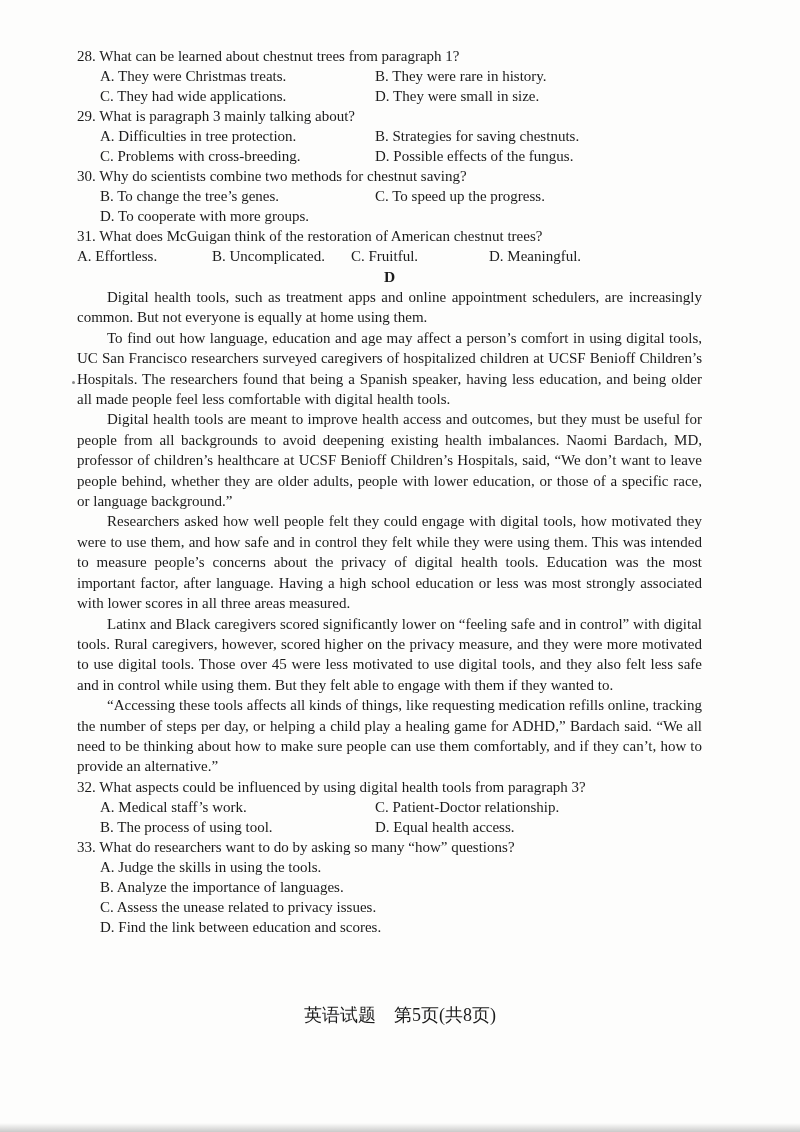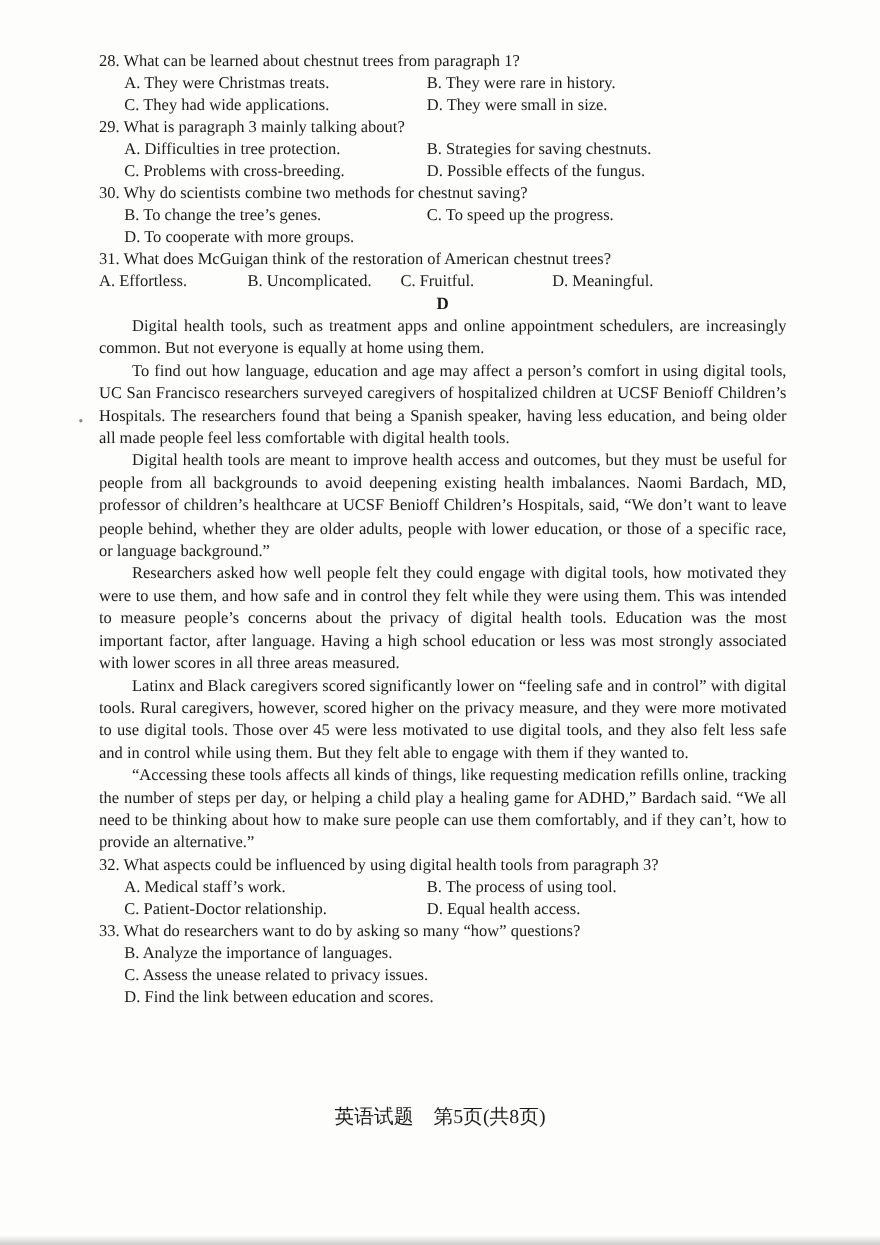--- a/index.html
+++ b/index.html
@@ -19,21 +19,21 @@
   .page::after {
     content: "";
     position: absolute;
     left: 0; right: 0; bottom: 0;
     height: 9px;
     background: linear-gradient(to bottom, rgba(0,0,0,0), rgba(0,0,0,0.20));
     pointer-events: none;
   }
   .content {
     position: absolute;
-    left: 90px;
+    left: 77px;
     top: 46px;
     width: 625px;
     font-size: 15px;
   }
   .stem {
     line-height: 20px;
     white-space: nowrap;
   }
   .opts-2col {
     display: grid;
@@ -131,28 +131,29 @@
     <p class="para">To find out how language, education and age may affect a person’s comfort in using digital tools, UC San Francisco researchers surveyed caregivers of hospitalized children at UCSF Benioff Children’s Hospitals. The researchers found that being a Spanish speaker, having less education, and being older all made people feel less comfortable with digital health tools.</p>
     <p class="para">Digital health tools are meant to improve health access and outcomes, but they must be useful for people from all backgrounds to avoid deepening existing health imbalances. Naomi Bardach, MD, professor of children’s healthcare at UCSF Benioff Children’s Hospitals, said, “We don’t want to leave people behind, whether they are older adults, people with lower education, or those of a specific race, or language background.”</p>
     <p class="para">Researchers asked how well people felt they could engage with digital tools, how motivated they were to use them, and how safe and in control they felt while they were using them. This was intended to measure people’s concerns about the privacy of digital health tools. Education was the most important factor, after language. Having a high school education or less was most strongly associated with lower scores in all three areas measured.</p>
     <p class="para">Latinx and Black caregivers scored significantly lower on “feeling safe and in control” with digital tools. Rural caregivers, however, scored higher on the privacy measure, and they were more motivated to use digital tools. Those over 45 were less motivated to use digital tools, and they also felt less safe and in control while using them. But they felt able to engage with them if they wanted to.</p>
     <p class="para">“Accessing these tools affects all kinds of things, like requesting medication refills online, tracking the number of steps per day, or helping a child play a healing game for ADHD,” Bardach said. “We all need to be thinking about how to make sure people can use them comfortably, and if they can’t, how to provide an alternative.”</p>
 
     <section>
       <p class="stem">32. What aspects could be influenced by using digital health tools from paragraph 3?</p>
       <div class="opts-2col">
         <span class="opt">A. Medical staff’s work.</span>
+        <span class="opt">C. Patient-Doctor relationship.</span>
         <span class="opt">B. The process of using tool.</span>
-        <span class="opt">C. Patient-Doctor relationship.</span>
         <span class="opt">D. Equal health access.</span>
       </div>
     </section>
 
     <section>
       <p class="stem">33. What do researchers want to do by asking so many “how” questions?</p>
+      <span class="opt-block">A. Judge the skills in using the tools.</span>
       <span class="opt-block">B. Analyze the importance of languages.</span>
       <span class="opt-block">C. Assess the unease related to privacy issues.</span>
       <span class="opt-block">D. Find the link between education and scores.</span>
     </section>
 
   </main>
 
   <footer class="footer">
     <span>英语试题　第5页(共8页)</span>
   </footer>

